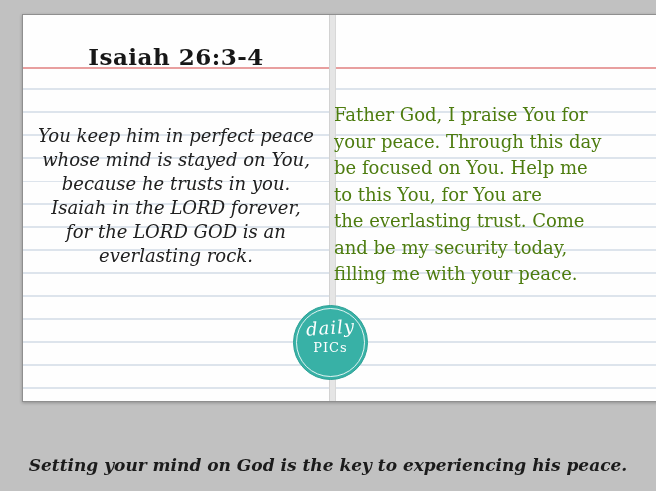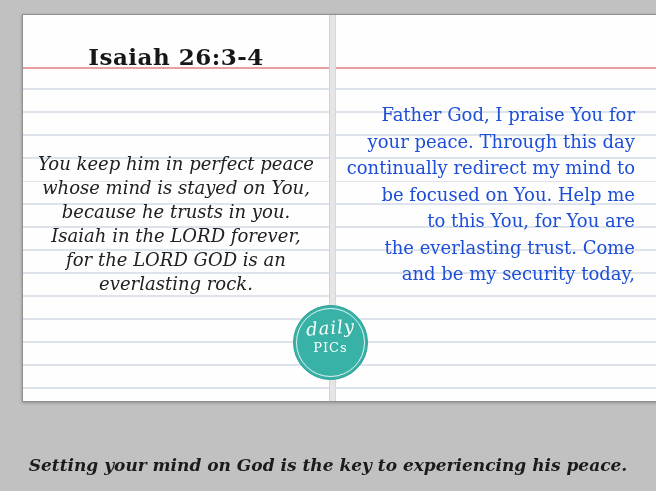--- a/index.html
+++ b/index.html
@@ -93,31 +93,30 @@
   .verse {
     position: absolute;
     top: 109px;
     left: 0;
     width: 100%;
     text-align: center;
     font-style: italic;
     font-size: 18px;
     line-height: 24px;
     color: #202020;
-    margin-top: 28px;
   }
   .prayer {
     position: absolute;
     top: 87px;
     left: 0;
     width: 100%;
-    text-align: right;
+    text-align: left;
     font-size: 18px;
     line-height: 26.5px;
-    color: #1d4ed8;
+    color: #4d7c0f;
   }
   .verse span, .prayer span {
     display: block;
     white-space: nowrap;
   }
   
   .logo {
     position: absolute;
     left: 270px;
     top: 290px;
@@ -186,25 +185,25 @@
         <span>Isaiah in the LORD forever,</span>
         <span>for the LORD GOD is an</span>
         <span>everlasting rock.</span>
       </div>
     </div>
 
     <div class="col-right">
       <div class="prayer">
         <span>Father God, I praise You for</span>
         <span>your peace. Through this day</span>
-        <span>continually redirect my mind to</span>
         <span>be focused on You. Help me</span>
         <span>to this You, for You are</span>
         <span>the everlasting trust. Come</span>
         <span>and be my security today,</span>
+        <span>filling me with your peace.</span>
       </div>
     </div>
 
     <div class="logo">
       <span class="logo-script">daily</span>
       <span class="logo-serif">PICs</span>
     </div>
   </div>
 
   <div class="caption">Setting your mind on God is the key to experiencing his peace.</div>

